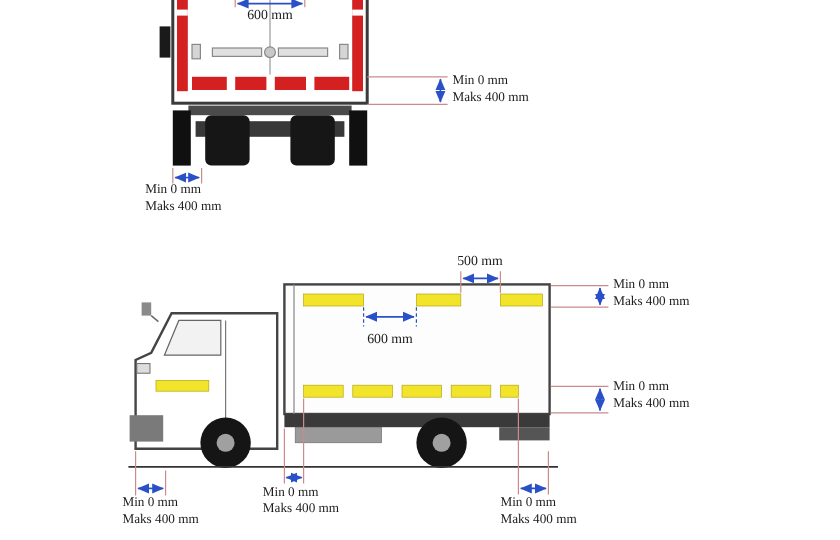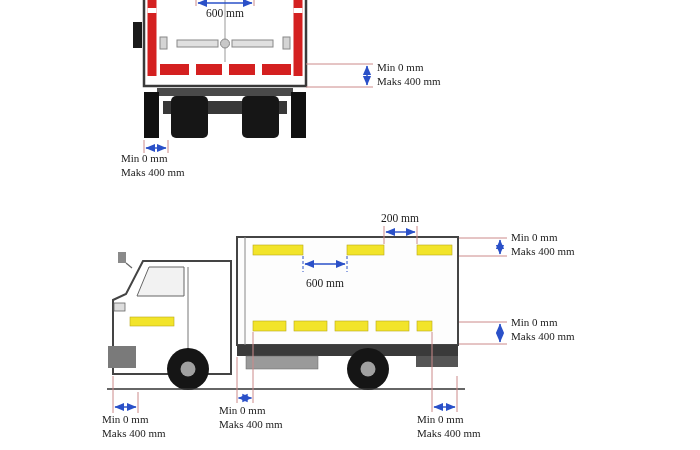--- a/index.html
+++ b/index.html
@@ -165,21 +165,21 @@
   <div class="ann" style="left:377px;top:61px">
     <div>Min 0 mm</div>
     <div>Maks 400 mm</div>
   </div>
 
   <div class="ann" style="left:121px;top:152px">
     <div>Min 0 mm</div>
     <div>Maks 400 mm</div>
   </div>
 
-  <div class="dim" style="left:374px;top:212px;width:52px">200 mm</div>
+  <div class="dim" style="left:374px;top:212px;width:52px">500 mm</div>
 
   <div class="dim" style="left:299px;top:277px;width:52px">600 mm</div>
 
   <div class="ann" style="left:511px;top:231px">
     <div>Min 0 mm</div>
     <div>Maks 400 mm</div>
   </div>
 
   <div class="ann" style="left:511px;top:316px">
     <div>Min 0 mm</div>

